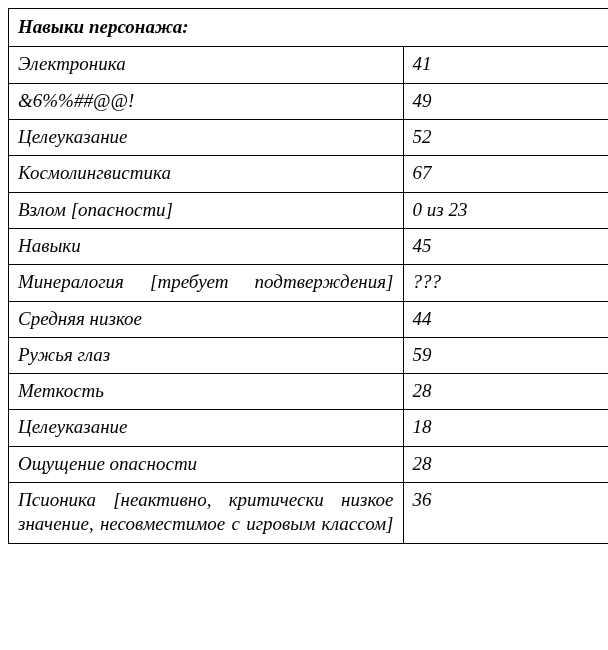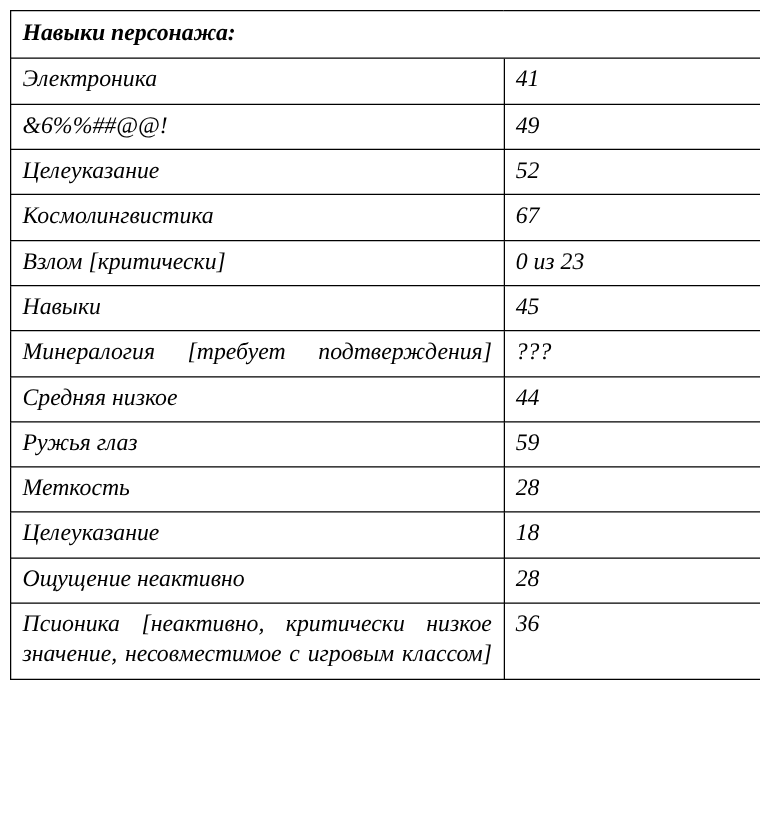--- a/index.html
+++ b/index.html
@@ -80,21 +80,21 @@
       </tr>
       <tr>
         <td class="name nojust">Целеуказание</td>
         <td class="value">52</td>
       </tr>
       <tr>
         <td class="name nojust">Космолингвистика</td>
         <td class="value">67</td>
       </tr>
       <tr>
-        <td class="name nojust">Взлом [критически]</td>
+        <td class="name nojust">Взлом [опасности]</td>
         <td class="value">0 из 23</td>
       </tr>
       <tr>
         <td class="name nojust">Навыки</td>
         <td class="value">45</td>
       </tr>
       <tr>
         <td class="name">Минералогия [требует подтверждения]</td>
         <td class="value">???</td>
       </tr>
@@ -108,21 +108,21 @@
       </tr>
       <tr>
         <td class="name nojust">Меткость</td>
         <td class="value">28</td>
       </tr>
       <tr>
         <td class="name nojust">Целеуказание</td>
         <td class="value">18</td>
       </tr>
       <tr>
-        <td class="name nojust">Ощущение неактивно</td>
+        <td class="name nojust">Ощущение опасности</td>
         <td class="value">28</td>
       </tr>
       <tr>
         <td class="name">Псионика [неактивно, критически низкое значение, несовместимое с игровым классом]</td>
         <td class="value">36</td>
       </tr>
     </tbody>
   </table>
 </div>
 

